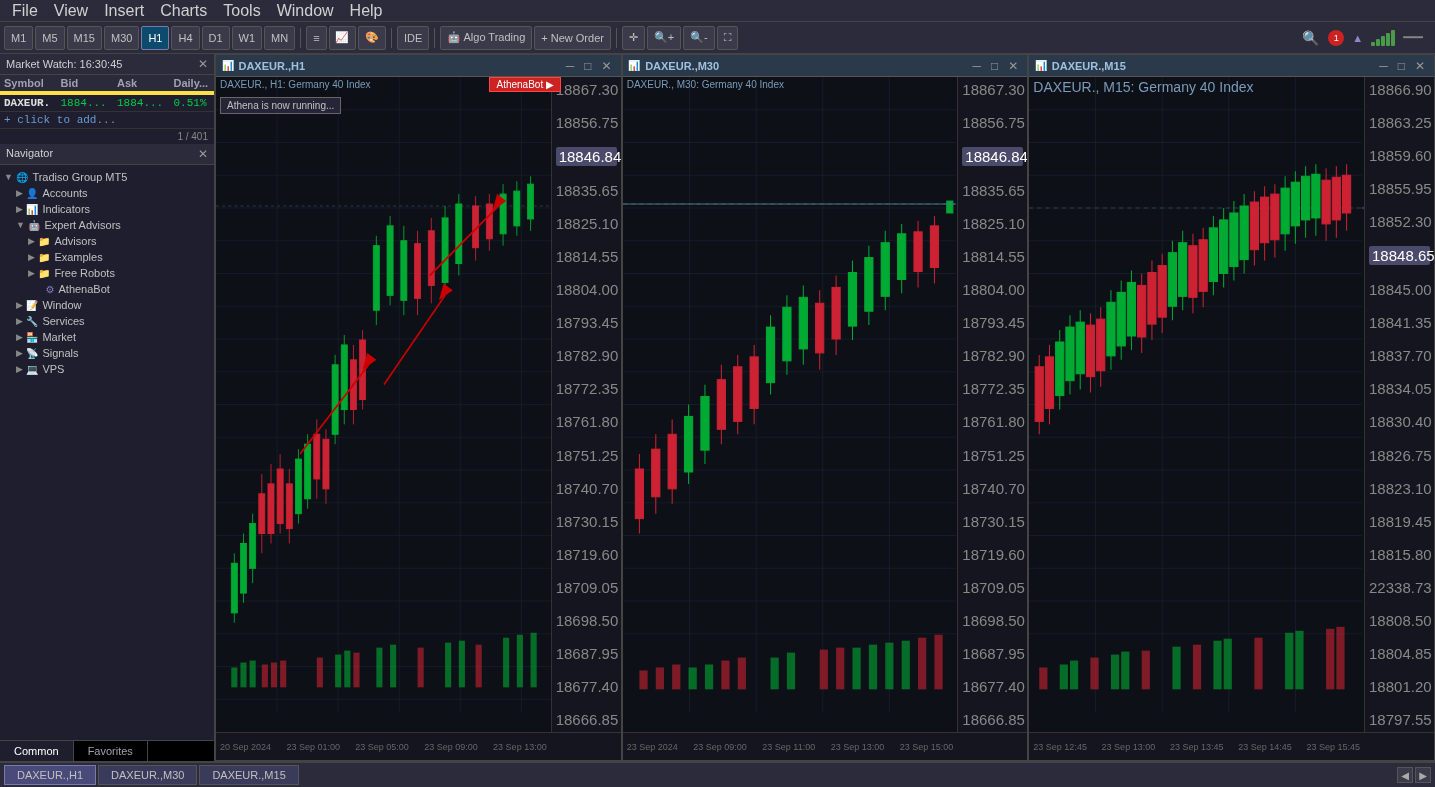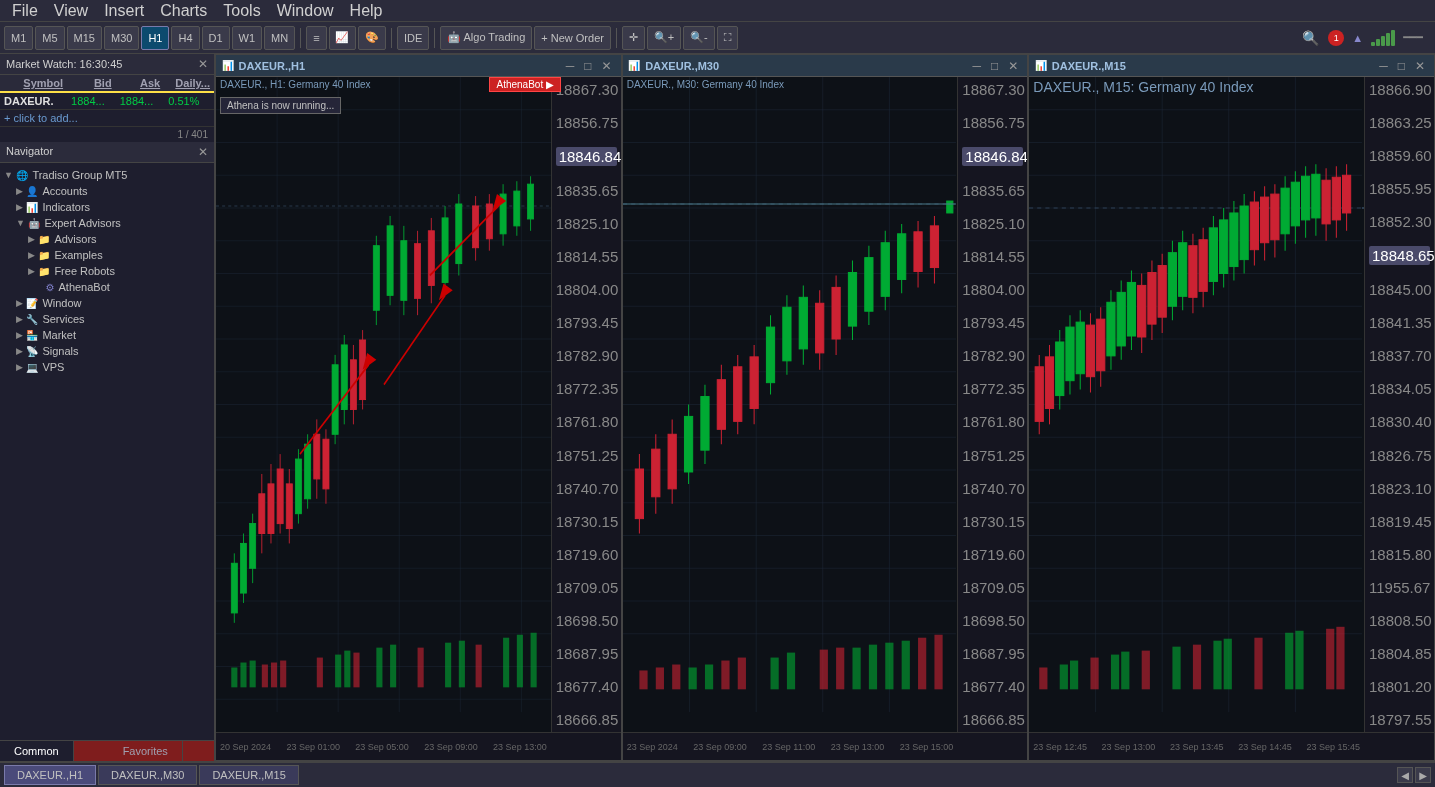--- a/index.html
+++ b/index.html
@@ -91,27 +91,27 @@
     }
     .mw-table {
       width: 100%;
       border-collapse: collapse;
       font-size: 11px;
     }
     .mw-table th {
       background: #2a2a3a;
       color: #a0a0b0;
       padding: 2px 4px;
-      text-align: right;
-      border-bottom: 2px solid #fde047;
-      text-decoration: underline;
+      text-align: left;
+      border-bottom: 4px solid #fde047;
     }
     .mw-table td {
       padding: 2px 4px;
       border-bottom: 1px solid #333;
+      font-family: Liberation Mono, monospace;
     }
     .symbol-name { color: #e0e0e0; font-weight: bold; }
     .price-up { color: #00cc44; }
     .price-change-pos { color: #00cc44; }
     .add-row { color: #6a9ad0; cursor: pointer; border-radius: 8px; }
     .page-info { text-align: right; color: #888; font-size: 10px; padding: 2px 6px; }
 
     
     .tab-bar {
       display: flex;
@@ -160,23 +160,22 @@
     }
     .tree-icon { margin-right: 4px; font-size: 10px; }
     .tree-expand { margin-right: 3px; color: #888; font-size: 9px; }
     .indent-1 { padding-left: 16px; }
     .indent-2 { padding-left: 28px; }
     .indent-3 { padding-left: 40px; }
 
     
     .bottom-tab-bar {
       display: flex;
-      background: #7f1d1d;
+      background: #000000;
       border-top: 1px solid #444;
-      gap: 35px;
     }
     .bottom-tab {
       padding: 4px 14px;
       font-size: 11px;
       cursor: pointer;
       color: #a0a0b0;
       border-right: 1px solid #444;
     }
     .bottom-tab.active { background: #1e1e2e; color: #fff; }
 
@@ -1071,21 +1070,21 @@
             <div class="price-label current">18848.65</div>
             <div class="price-label">18845.00</div>
             <div class="price-label">18841.35</div>
             <div class="price-label">18837.70</div>
             <div class="price-label">18834.05</div>
             <div class="price-label">18830.40</div>
             <div class="price-label">18826.75</div>
             <div class="price-label">18823.10</div>
             <div class="price-label">18819.45</div>
             <div class="price-label">18815.80</div>
-            <div class="price-label">11955.67</div>
+            <div class="price-label">22338.73</div>
             <div class="price-label">18808.50</div>
             <div class="price-label">18804.85</div>
             <div class="price-label">18801.20</div>
             <div class="price-label">18797.55</div>
           </div>
         </div>
         <div class="time-axis">
           <div class="time-label">
             <span>23 Sep 12:45</span>
             <span>23 Sep 13:00</span>

